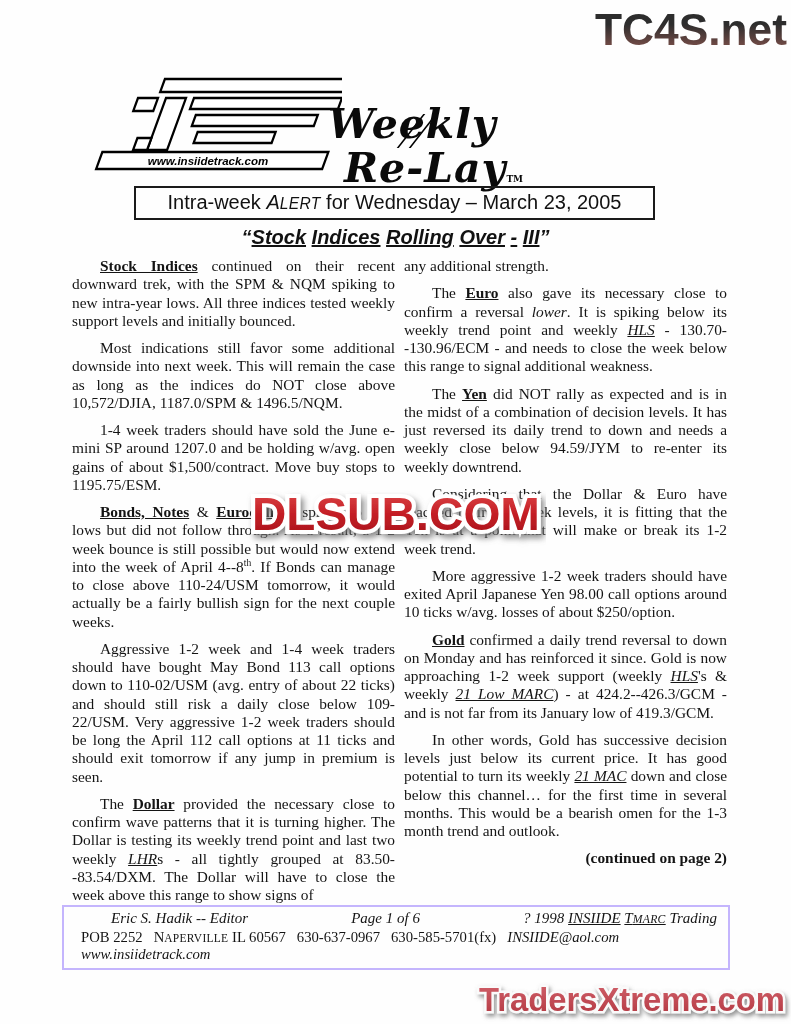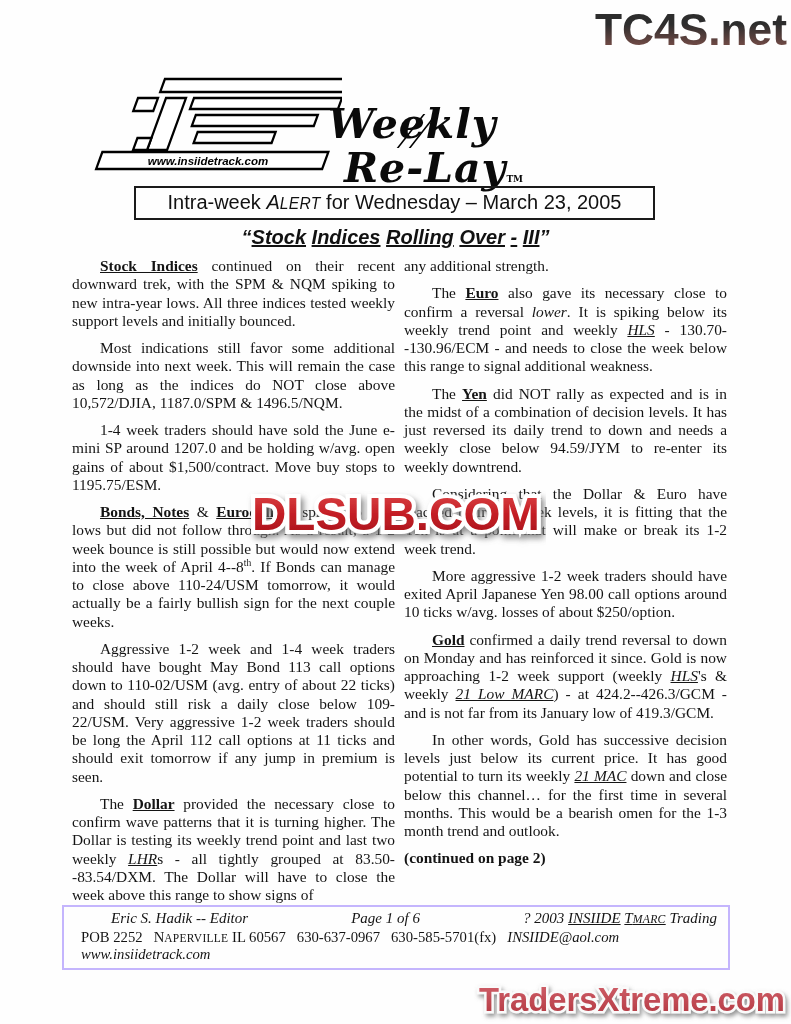--- a/index.html
+++ b/index.html
@@ -27,21 +27,21 @@
 
   
   .headline{position:absolute;left:0;top:226px;width:791px;text-align:center;
       font-family:"Liberation Sans",sans-serif;font-size:20px;color:#111;}
 
   
   .columns{position:absolute;left:72px;top:257px;width:655px;display:flex;gap:9px;}
   .col{width:323px;text-align:justify;font-size:15.4px;line-height:1.185;}
   .para{margin:0 0 9px;}
   .para.indent{text-indent:28px;}
-  .para.right{}
+  .para.right{text-align:right;}
 
   
   .rs-b{font-weight:bold;}
   .rs-i{font-style:italic;}
   .rs-u{text-decoration:underline;}
   .rs-sm{font-size:0.78em;letter-spacing:0.3px;}
   .rs-sup{vertical-align:super;font-size:0.62em;line-height:0;}
 
   
   .footer{position:absolute;left:62px;top:905px;width:646px;border:2px solid #c4b5fd;
@@ -132,21 +132,21 @@
         </filter>
       </defs>
       <text x="150" y="51" text-anchor="middle" font-family="Liberation Sans, sans-serif" font-size="46" font-weight="bold" fill="url(#redg1)" stroke="#ffffff" stroke-width="8" paint-order="stroke" filter="url(#dsh1)" textLength="288" lengthAdjust="spacingAndGlyphs">DLSUB.COM</text>
     </svg>
   </div>
 
   <div class="footer">
     <div class="footer-row1">
       <span class="footer-editor">Eric S. Hadik -- Editor</span>
       <span class="footer-page">Page 1 of 6</span>
-      <span class="footer-copy"><span class="rs-i">? 2003 </span><span class="rs-i rs-u">INSIIDE</span><span class="rs-i"> </span><span class="rs-i rs-u">T</span><span class="rs-i rs-u rs-sm">MARC</span><span class="rs-i"> Trading</span></span>
+      <span class="footer-copy"><span class="rs-i">? 1998 </span><span class="rs-i rs-u">INSIIDE</span><span class="rs-i"> </span><span class="rs-i rs-u">T</span><span class="rs-i rs-u rs-sm">MARC</span><span class="rs-i"> Trading</span></span>
     </div>
     <div class="footer-row2"><span>POB 2252   N</span><span class="rs-sm">APERVILLE</span><span> IL 60567   630-637-0967   630-585-5701(fx)   </span><span class="rs-i">INSIIDE@aol.com   www.insiidetrack.com</span></div>
   </div>
 
   <div class="txtreme">
     <svg width="318" height="46" viewBox="0 0 318 46">
       <defs>
         <linearGradient id="redg2" x1="0" y1="0" x2="0" y2="1">
           <stop offset="0" stop-color="#d2636c"></stop>
           <stop offset="1" stop-color="#b23640"></stop>

